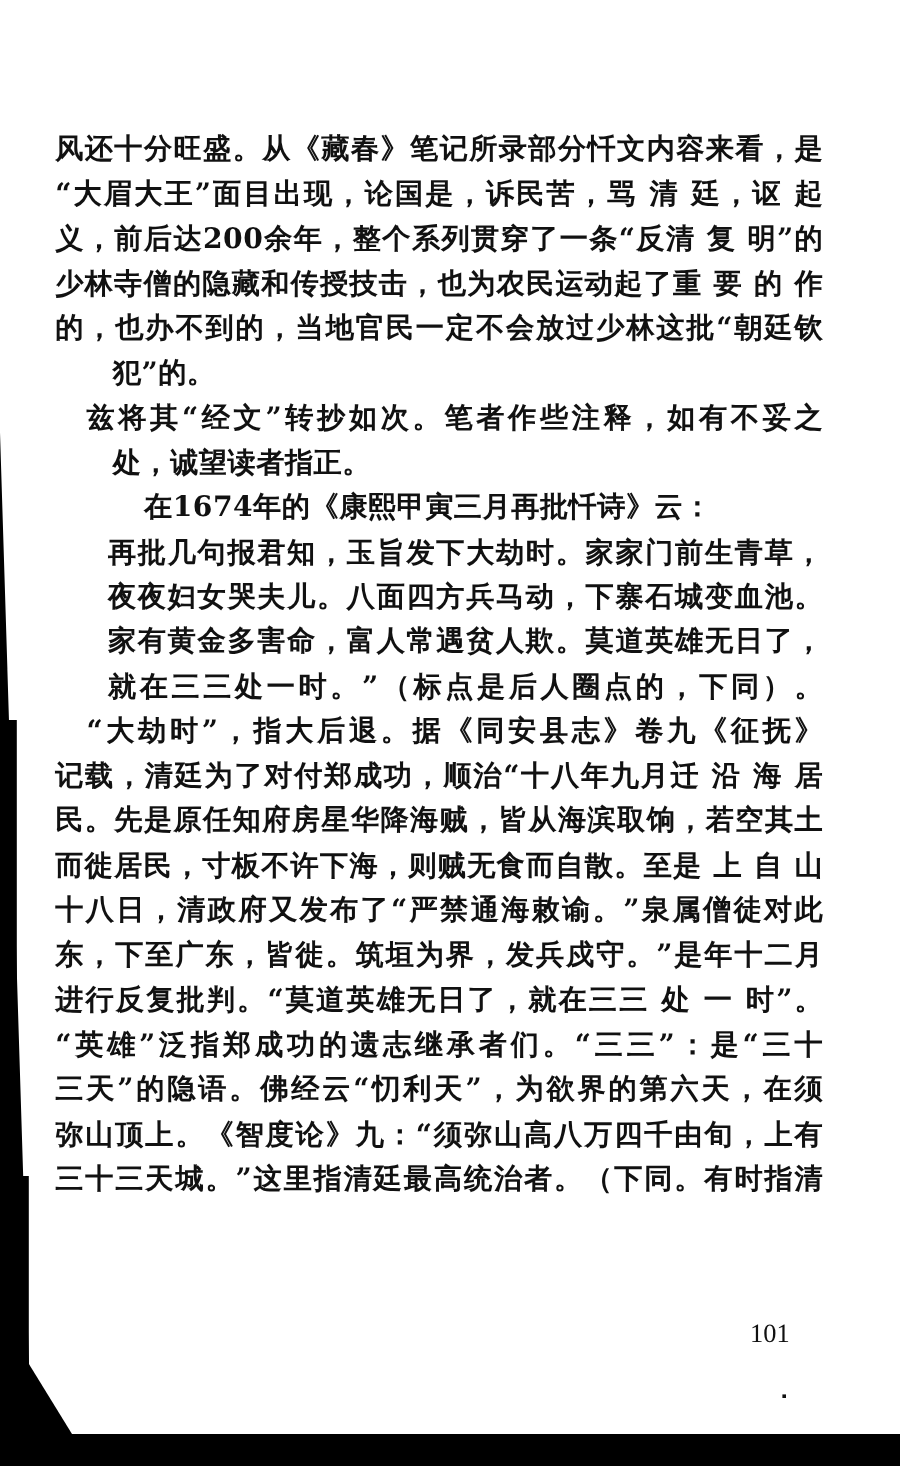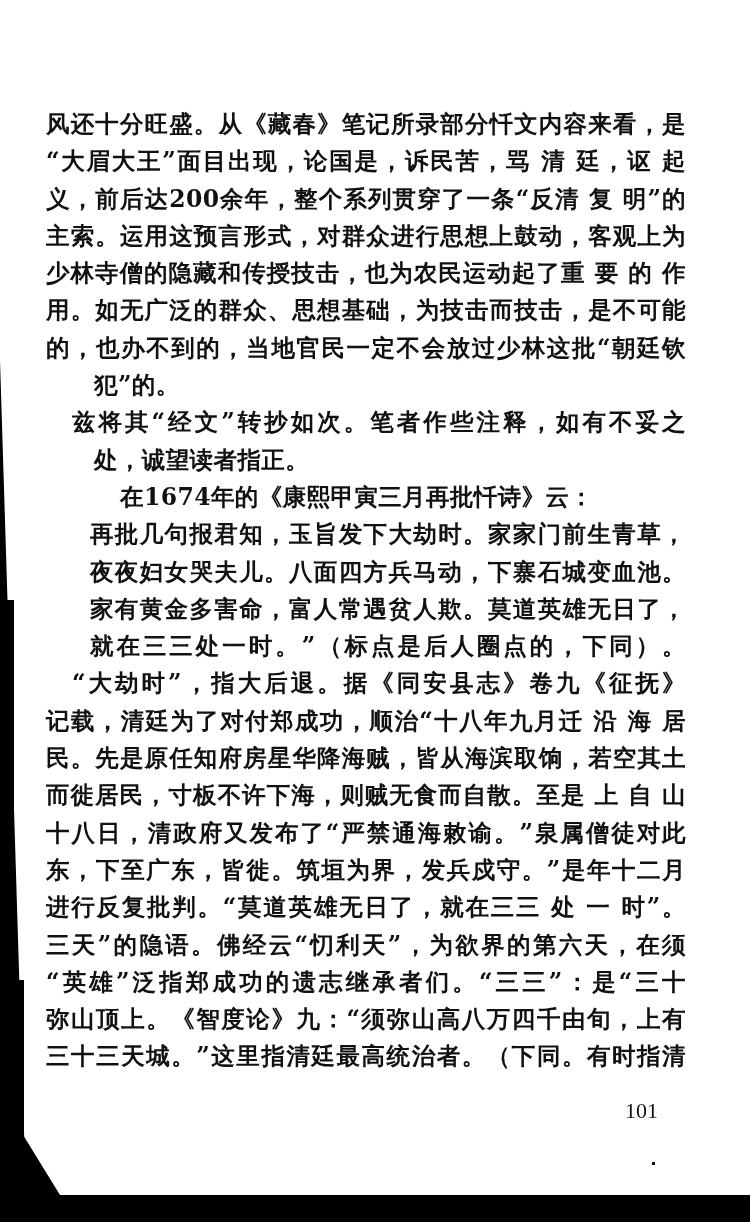--- a/index.html
+++ b/index.html
@@ -55,40 +55,38 @@
   <div class="shadow-left"></div>
   <div class="shadow-left-fill"></div>
   <div class="shadow-left-fill2"></div>
   <div class="shadow-corner"></div>
   <div class="bottom-band"></div>
 
   <div class="text-block">
     <div class="line">风还十分旺盛。从《藏春》笔记所录部分忏文内容来看，是</div>
     <div class="line">“大眉大王”面目出现，论国是，诉民苦，骂 清 廷，讴 起</div>
     <div class="line">义，前后达200余年，整个系列贯穿了一条“反清 复 明”的</div>
-    <div class="line">主索。运用这预言形式，对群众进行思想上鼓动，客观上为</div>
     <div class="line">少林寺僧的隐藏和传授技击，也为农民运动起了重 要 的 作</div>
-    <div class="line">用。如无广泛的群众、思想基础，为技击而技击，是不可能</div>
     <div class="line">的，也办不到的，当地官民一定不会放过少林这批“朝廷钦</div>
     <div class="line short">犯”的。</div>
     <div class="line indent">兹将其“经文”转抄如次。笔者作些注释，如有不妥之</div>
     <div class="line short">处，诚望读者指正。</div>
     <div class="line indent short">在1674年的《康熙甲寅三月再批忏诗》云：</div>
     <div class="line poem">再批几句报君知，玉旨发下大劫时。家家门前生青草，</div>
     <div class="line poem">夜夜妇女哭夫儿。八面四方兵马动，下寨石城变血池。</div>
     <div class="line poem">家有黄金多害命，富人常遇贫人欺。莫道英雄无日了，</div>
     <div class="line poem">就在三三处一时。”（标点是后人圈点的，下同）。</div>
     <div class="line indent">“大劫时”，指大后退。据《同安县志》卷九《征抚》</div>
     <div class="line">记载，清廷为了对付郑成功，顺治“十八年九月迁 沿 海 居</div>
     <div class="line">民。先是原任知府房星华降海贼，皆从海滨取饷，若空其土</div>
     <div class="line">而徙居民，寸板不许下海，则贼无食而自散。至是 上 自 山</div>
     <div class="line">十八日，清政府又发布了“严禁通海敕谕。”泉属僧徒对此</div>
     <div class="line">东，下至广东，皆徙。筑垣为界，发兵戍守。”是年十二月</div>
     <div class="line">进行反复批判。“莫道英雄无日了，就在三三 处 一 时”。</div>
+    <div class="line">“英雄”泛指郑成功的遗志继承者们。“三三”：是“三十</div>
     <div class="line">三天”的隐语。佛经云“忉利天”，为欲界的第六天，在须</div>
-    <div class="line">“英雄”泛指郑成功的遗志继承者们。“三三”：是“三十</div>
     <div class="line">弥山顶上。《智度论》九：“须弥山高八万四千由旬，上有</div>
     <div class="line">三十三天城。”这里指清廷最高统治者。（下同。有时指清</div>
   </div>
 
   <div class="page-number">101</div>
   <div class="speck"></div>
 </div>
 
 </body></html>

